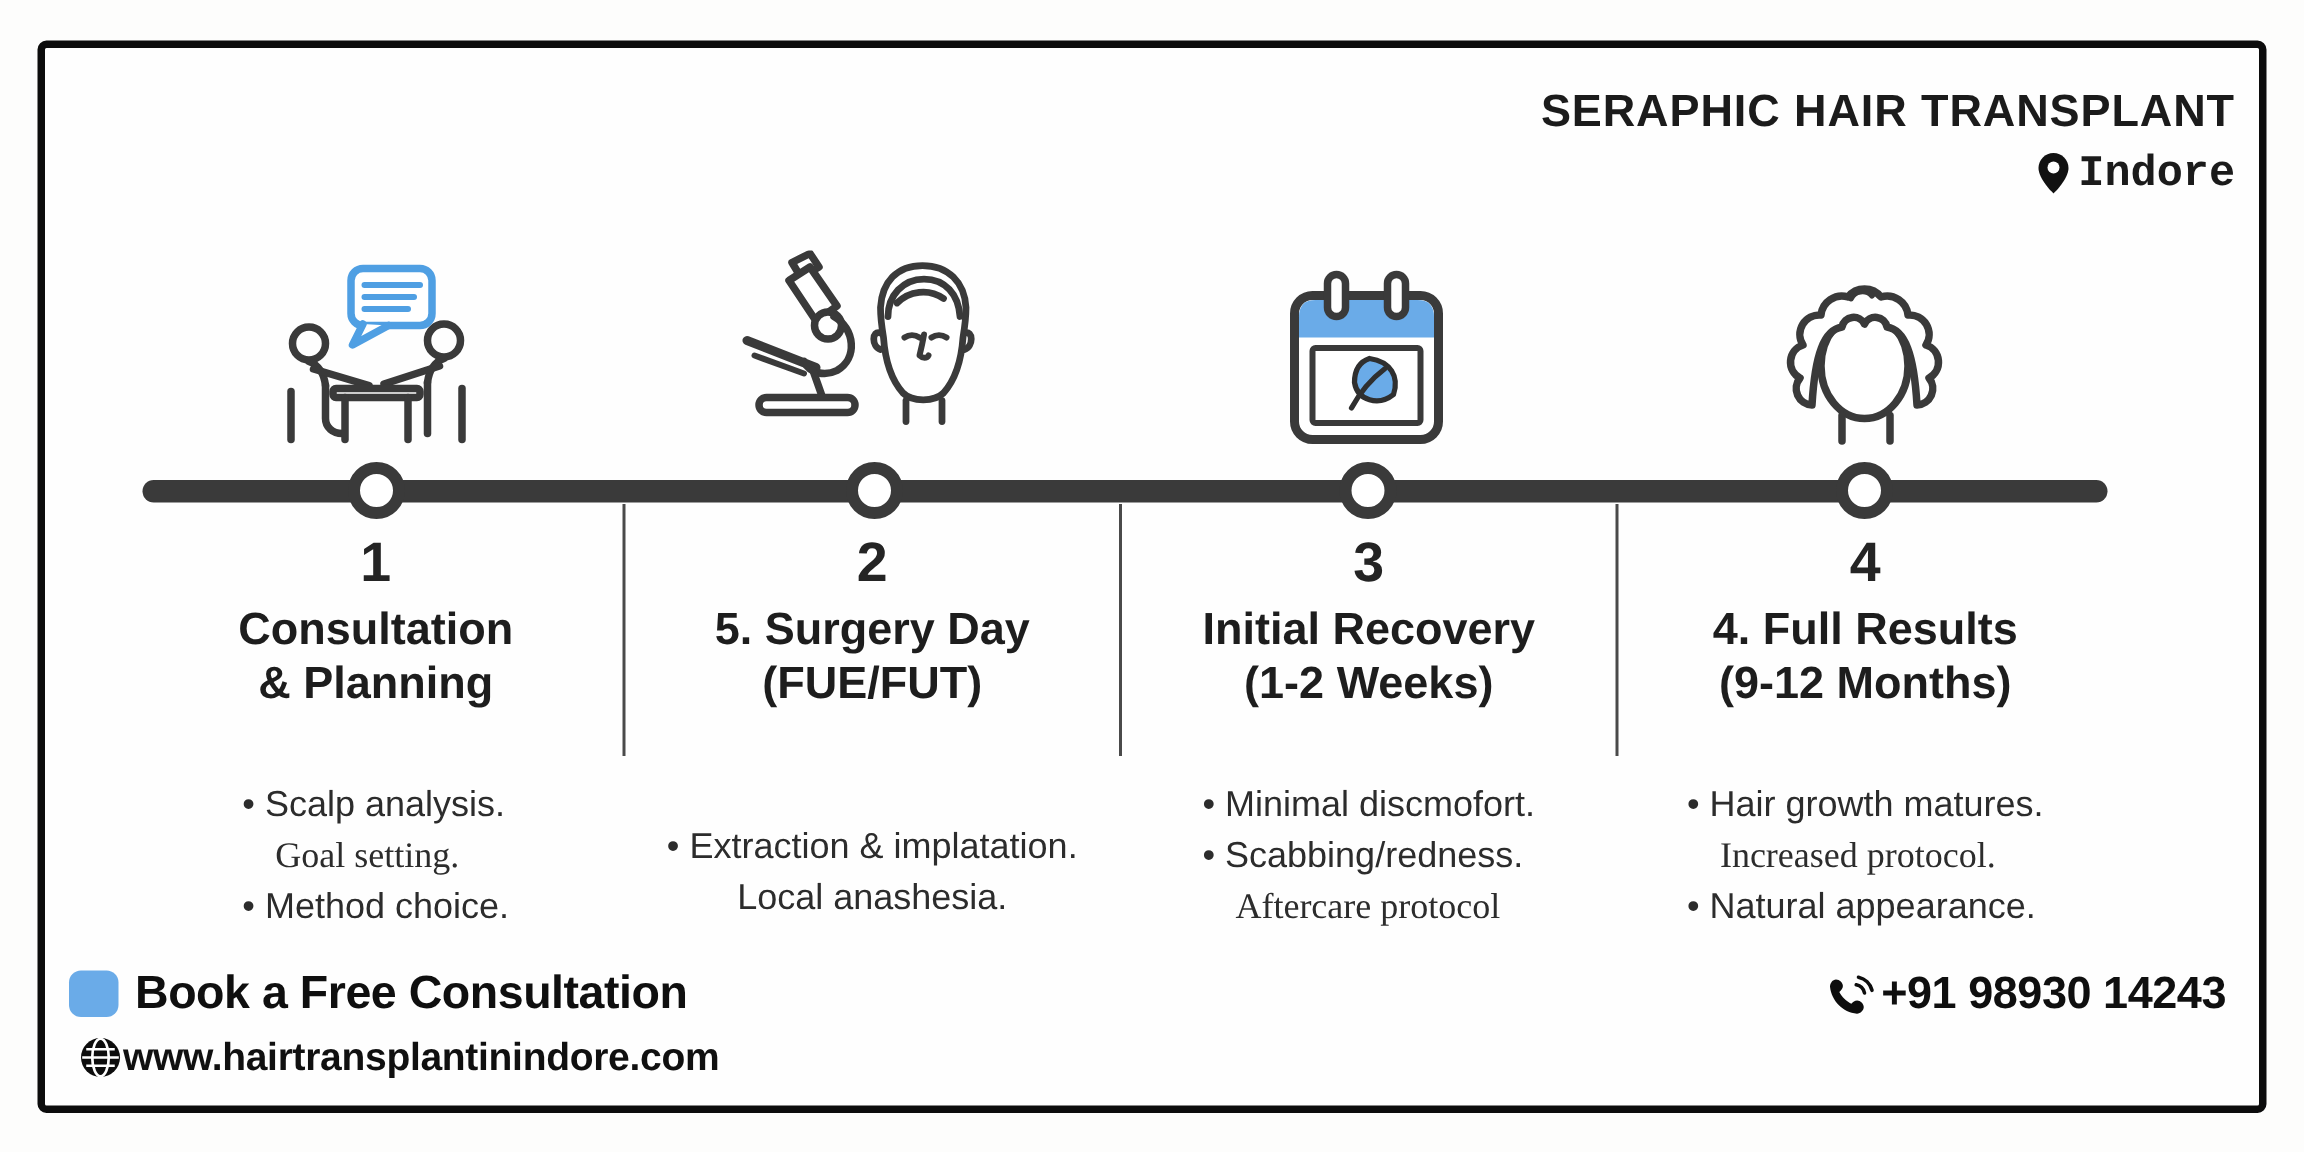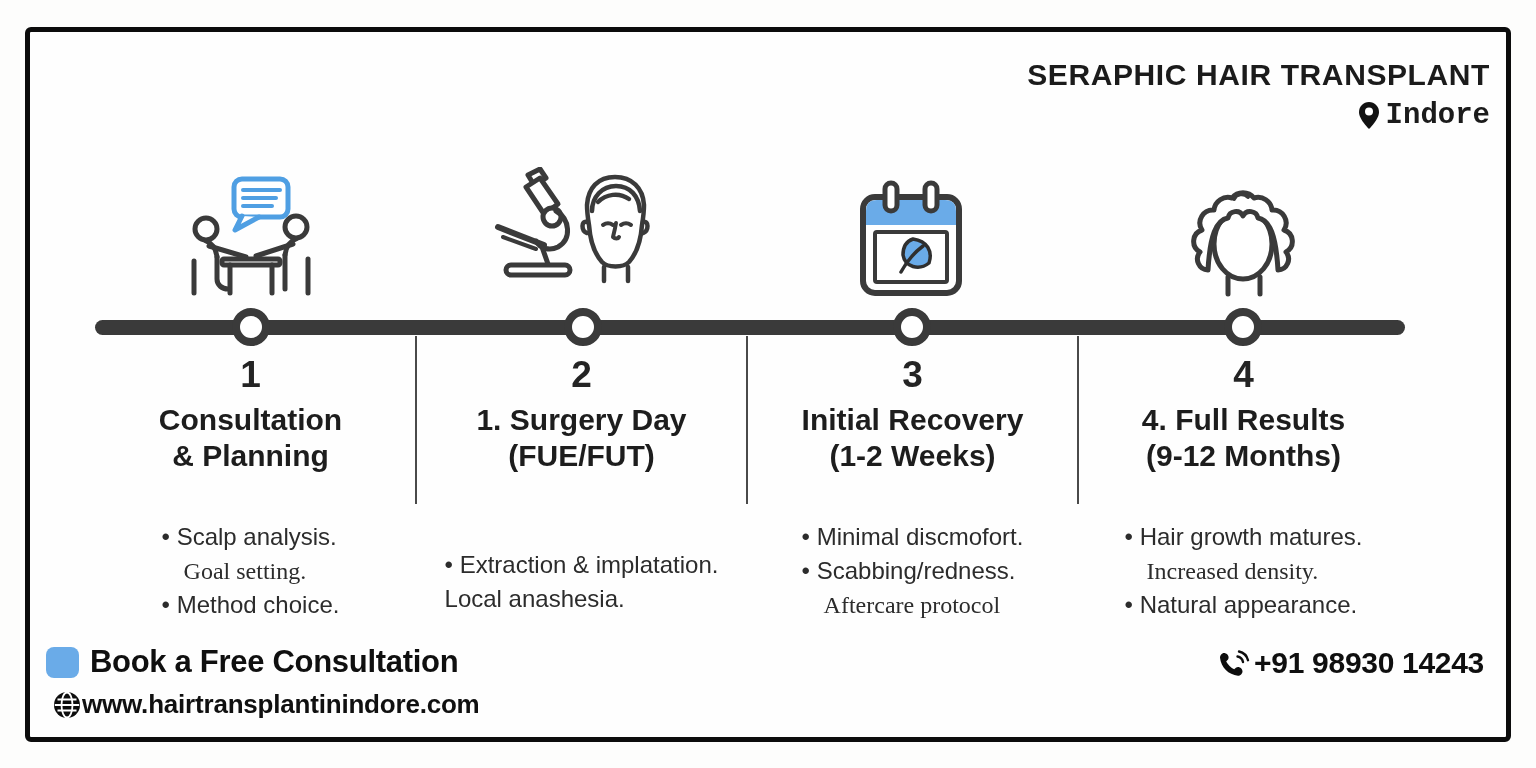--- a/index.html
+++ b/index.html
@@ -34,21 +34,21 @@
   
   .steps-row { position:absolute; left:85px; top:352px; width:1324px;
     display:grid; grid-template-columns:repeat(4,331px); justify-items:center; }
   .step { text-align:center; }
   .step-num { font-size:37px; font-weight:bold; color:#242424; line-height:46px; }
   .step-title { font-size:30px; font-weight:bold; color:#1d1d1d; line-height:36px; margin-top:4px; }
   .bullets { margin-top:46px; display:inline-block; text-align:left;
     font-size:24px; color:#2c2c2c; line-height:34px; }
   .bullets.shift-down { margin-top:74px; }
   .b-line.cont { padding-left:22px;font-family:Liberation Serif, serif; }
-  .b-line.cont-center { padding-left:0; }
+  .b-line.cont-center { padding-left:0; text-align:center; }
 
   
   .footer-left { position:absolute; left:46px; top:644px; }
   .footer-right { position:absolute; right:52px; top:638px; text-align:right; }
   .cta-row { display:flex; align-items:center; gap:11px; }
   .footer-right .cta-row { justify-content:flex-end; }
   .blue-sq { width:33px; height:31px; border-radius:8px; background:#6aabe8; flex:0 0 auto; }
   .cta-text { font-size:31px; font-weight:bold; color:#0f0f0f; letter-spacing:-0.3px; }
   .site-row { margin-top:9px; display:flex; align-items:center; gap:0; padding-left:6px; }
   .site-text { font-size:26px; font-weight:bold; color:#101010; letter-spacing:-0.2px; }
@@ -159,21 +159,21 @@
       </div>
       <div class="bullets">
         <div class="b-line">• Scalp analysis.</div>
         <div class="b-line cont">Goal setting.</div>
         <div class="b-line">• Method choice.</div>
       </div>
     </div>
     <div class="step">
       <div class="step-num">2</div>
       <div class="step-title">
-        <span>1. Surgery Day</span><br>
+        <span>5. Surgery Day</span><br>
         <span>(FUE/FUT)</span>
       </div>
       <div class="bullets shift-down">
         <div class="b-line">• Extraction &amp; implatation.</div>
         <div class="b-line cont-center">Local anashesia.</div>
       </div>
     </div>
     <div class="step">
       <div class="step-num">3</div>
       <div class="step-title">
@@ -187,21 +187,21 @@
       </div>
     </div>
     <div class="step">
       <div class="step-num">4</div>
       <div class="step-title">
         <span>4. Full Results</span><br>
         <span>(9-12 Months)</span>
       </div>
       <div class="bullets">
         <div class="b-line">• Hair growth matures.</div>
-        <div class="b-line cont">Increased density.</div>
+        <div class="b-line cont">Increased protocol.</div>
         <div class="b-line">• Natural appearance.</div>
       </div>
     </div>
   </div>
 
   <div class="footer-left">
     <div class="cta-row">
       <div class="blue-sq"></div>
       <div class="cta-text">Book a Free Consultation</div>
     </div>

